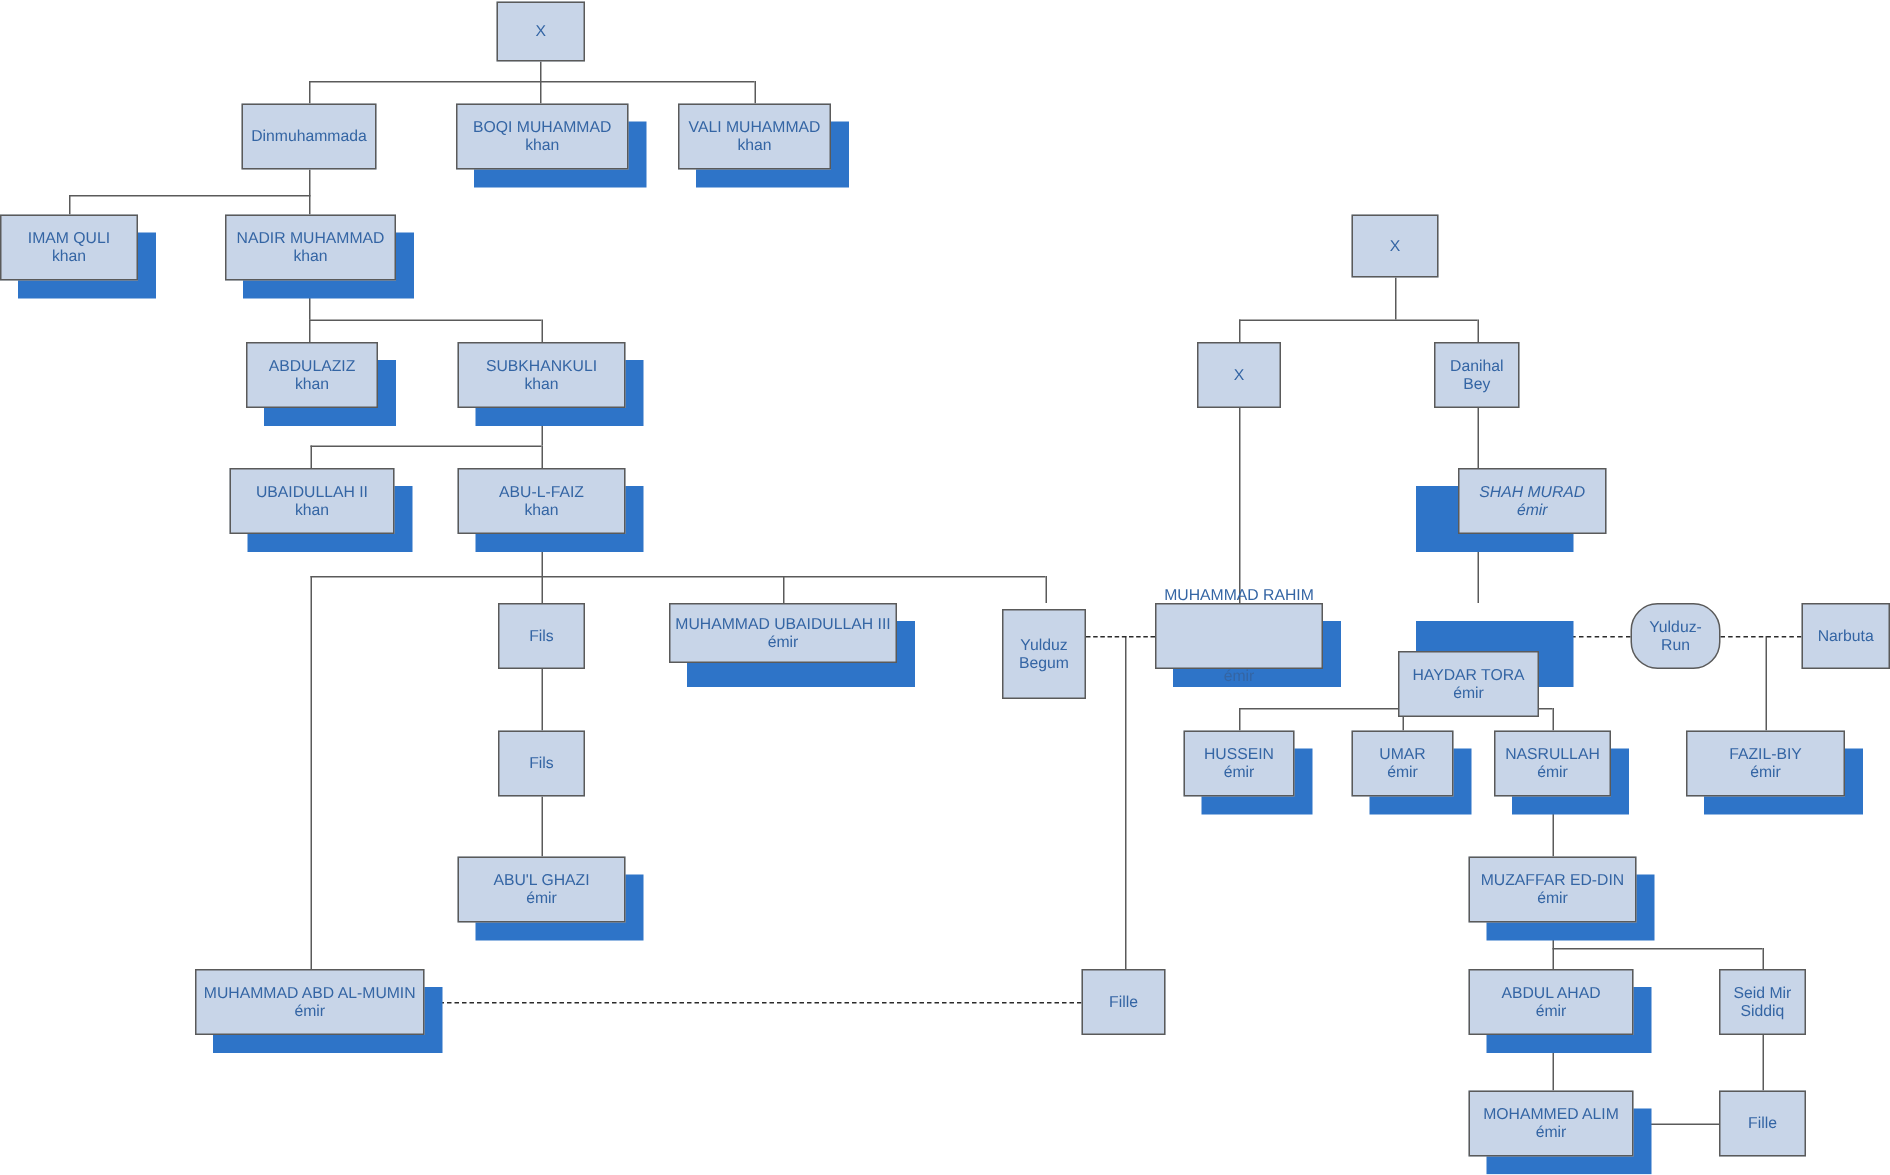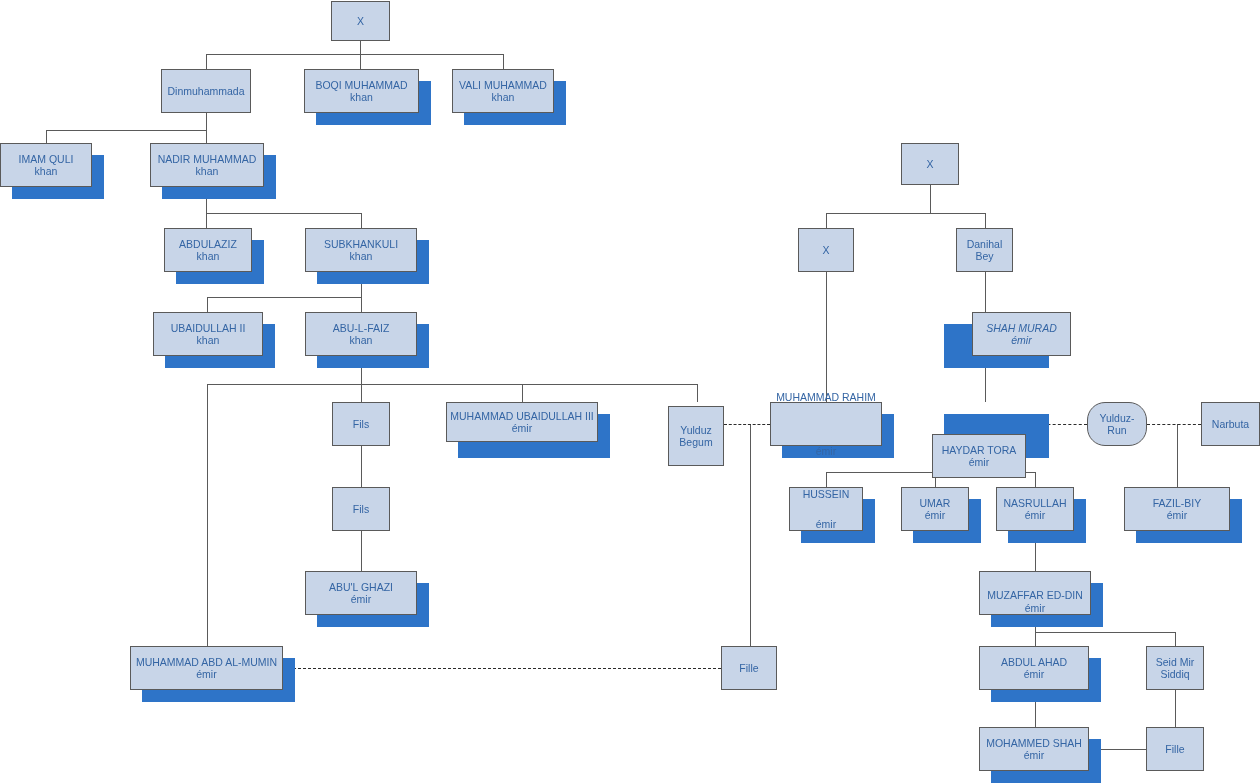--- a/index.html
+++ b/index.html
@@ -220,49 +220,49 @@
         <span class="ttl">HAYDAR TORA</span>
         <span class="sub">émir</span>
       </div>
       <div class="node" style="left: 1087px; top: 402px; width: 60px; height: 44px; border-radius: 18px;">
         <span class="ttl">Yulduz-</span>
         <span class="sub">Run</span>
       </div>
       <div class="node" style="left: 1201px; top: 402px; width: 59px; height: 44px;">
         <span class="ttl">Narbuta</span>
       </div>
-      <div class="node" style="left: 789px; top: 487px; width: 74px; height: 44px; justify-content: space-between;">
+      <div class="node" style="left: 789px; top: 487px; width: 74px; height: 44px;">
         <span class="ttl">HUSSEIN</span>
         <span class="sub">émir</span>
       </div>
       <div class="node" style="left: 901px; top: 487px; width: 68px; height: 44px;">
         <span class="ttl">UMAR</span>
         <span class="sub">émir</span>
       </div>
       <div class="node" style="left: 996px; top: 487px; width: 78px; height: 44px;">
         <span class="ttl">NASRULLAH</span>
         <span class="sub">émir</span>
       </div>
       <div class="node" style="left: 1124px; top: 487px; width: 106px; height: 44px;">
         <span class="ttl">FAZIL-BIY</span>
         <span class="sub">émir</span>
       </div>
-      <div class="node" style="left: 979px; top: 571px; width: 112px; height: 44px; justify-content: flex-end;">
+      <div class="node" style="left: 979px; top: 571px; width: 112px; height: 44px;">
         <span class="ttl">MUZAFFAR ED-DIN</span>
         <span class="sub">émir</span>
       </div>
       <div class="node" style="left: 979px; top: 646px; width: 110px; height: 44px;">
         <span class="ttl">ABDUL AHAD</span>
         <span class="sub">émir</span>
       </div>
       <div class="node" style="left: 1146px; top: 646px; width: 58px; height: 44px;">
         <span class="ttl">Seid Mir</span>
         <span class="sub">Siddiq</span>
       </div>
       <div class="node" style="left: 979px; top: 727px; width: 110px; height: 44px;">
-        <span class="ttl">MOHAMMED SHAH</span>
+        <span class="ttl">MOHAMMED ALIM</span>
         <span class="sub">émir</span>
       </div>
       <div class="node" style="left: 1146px; top: 727px; width: 58px; height: 44px;">
         <span class="ttl">Fille</span>
       </div>
     </div>
 </div>
 
 </body></html>

